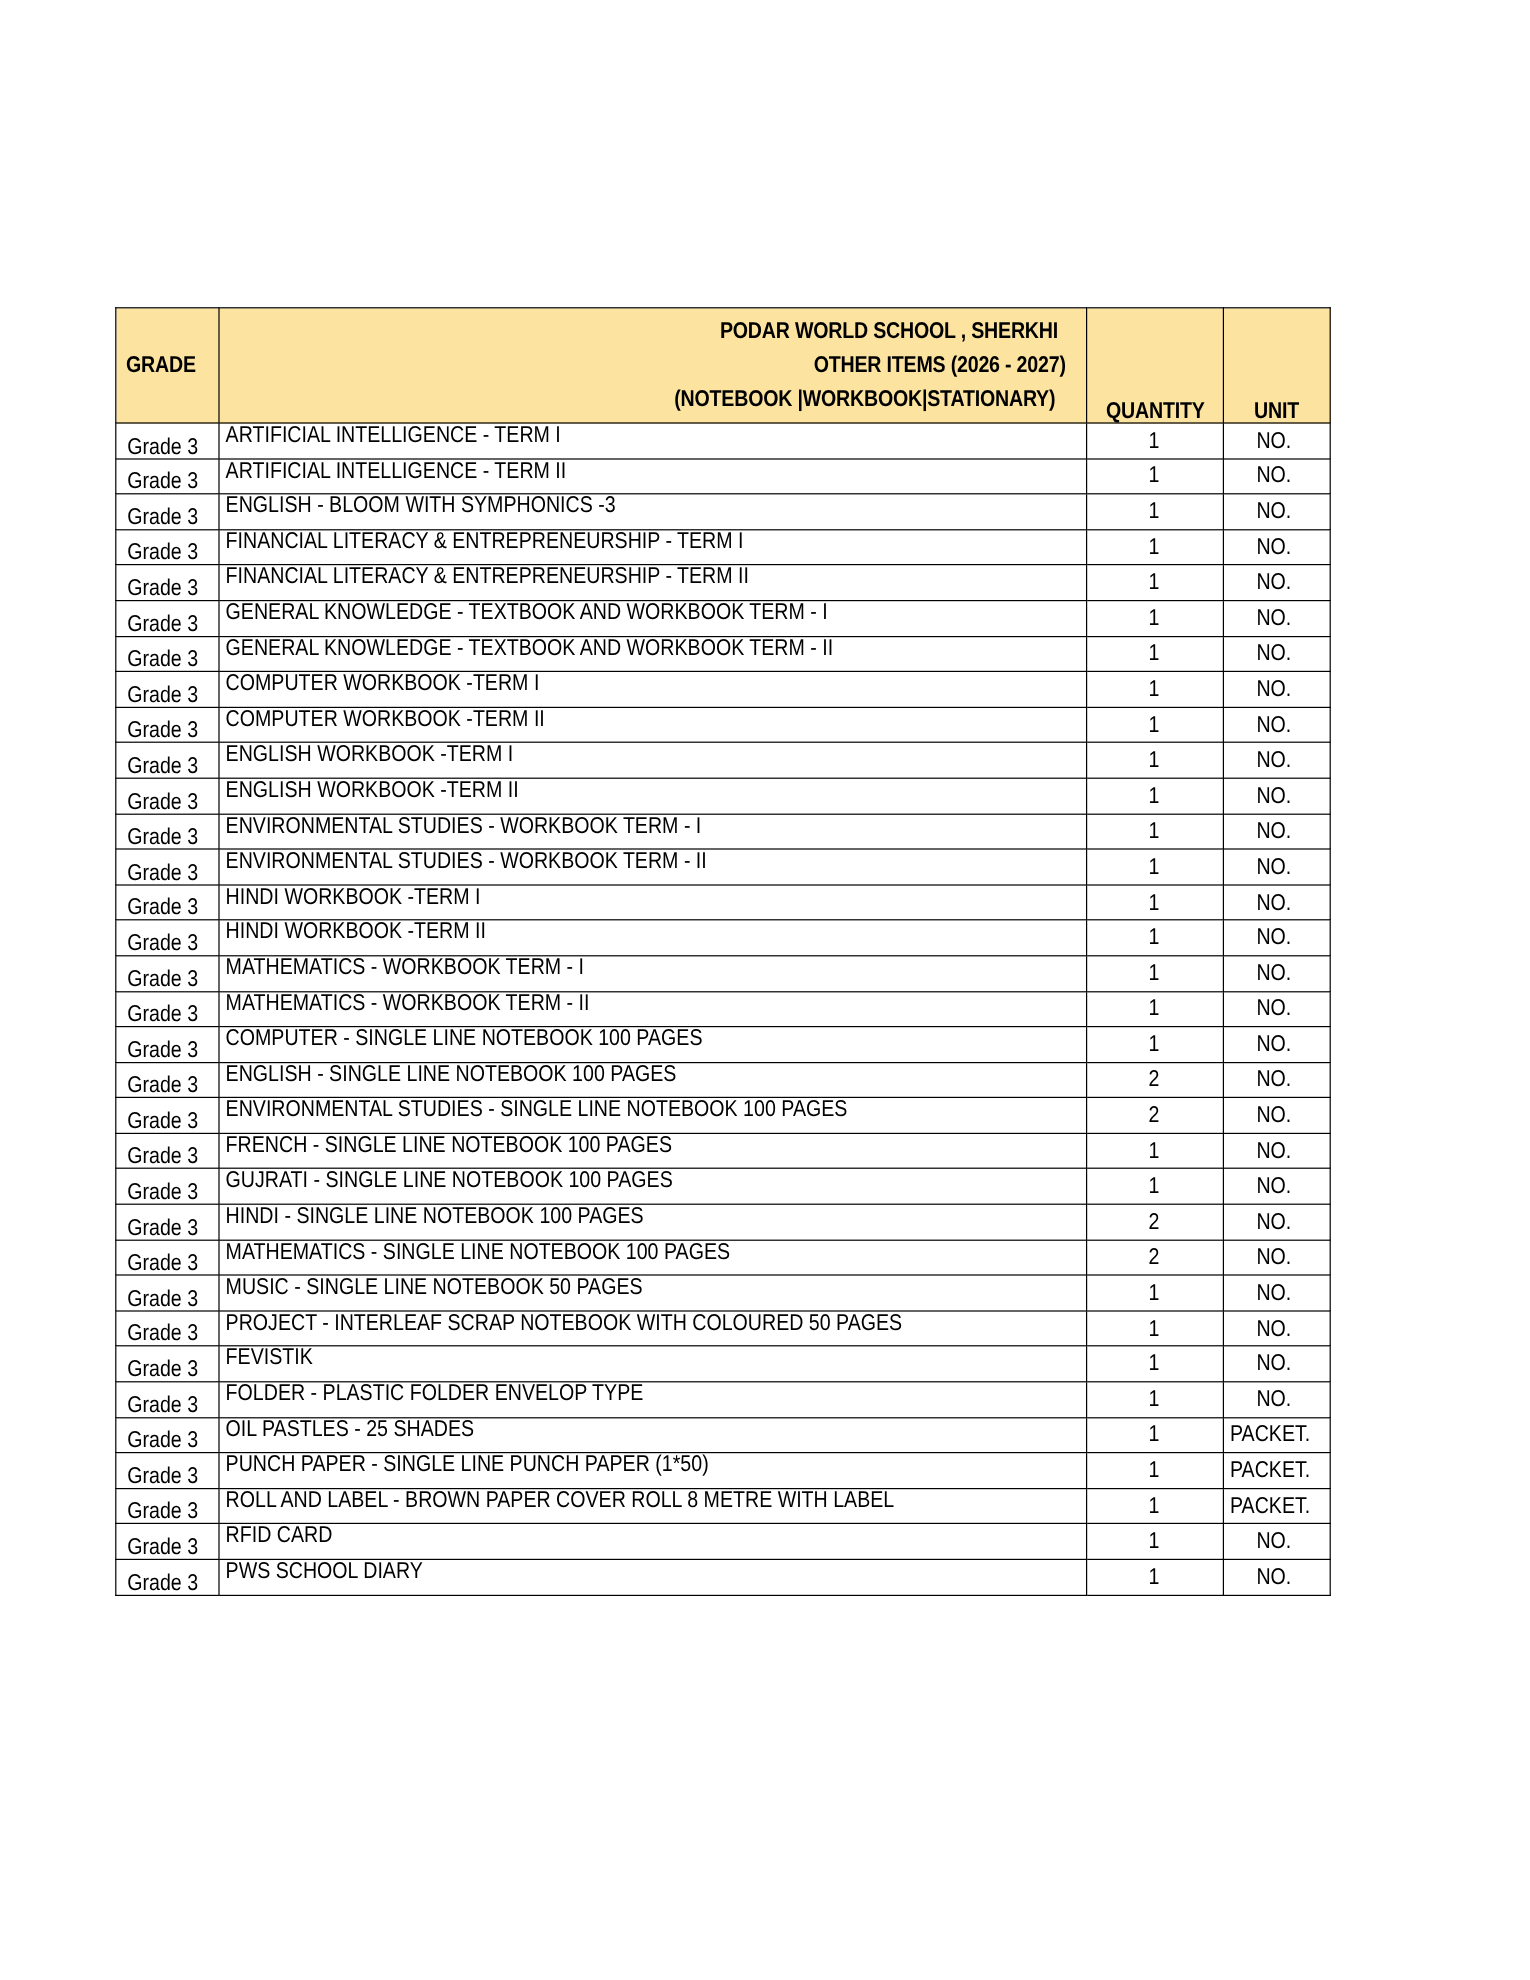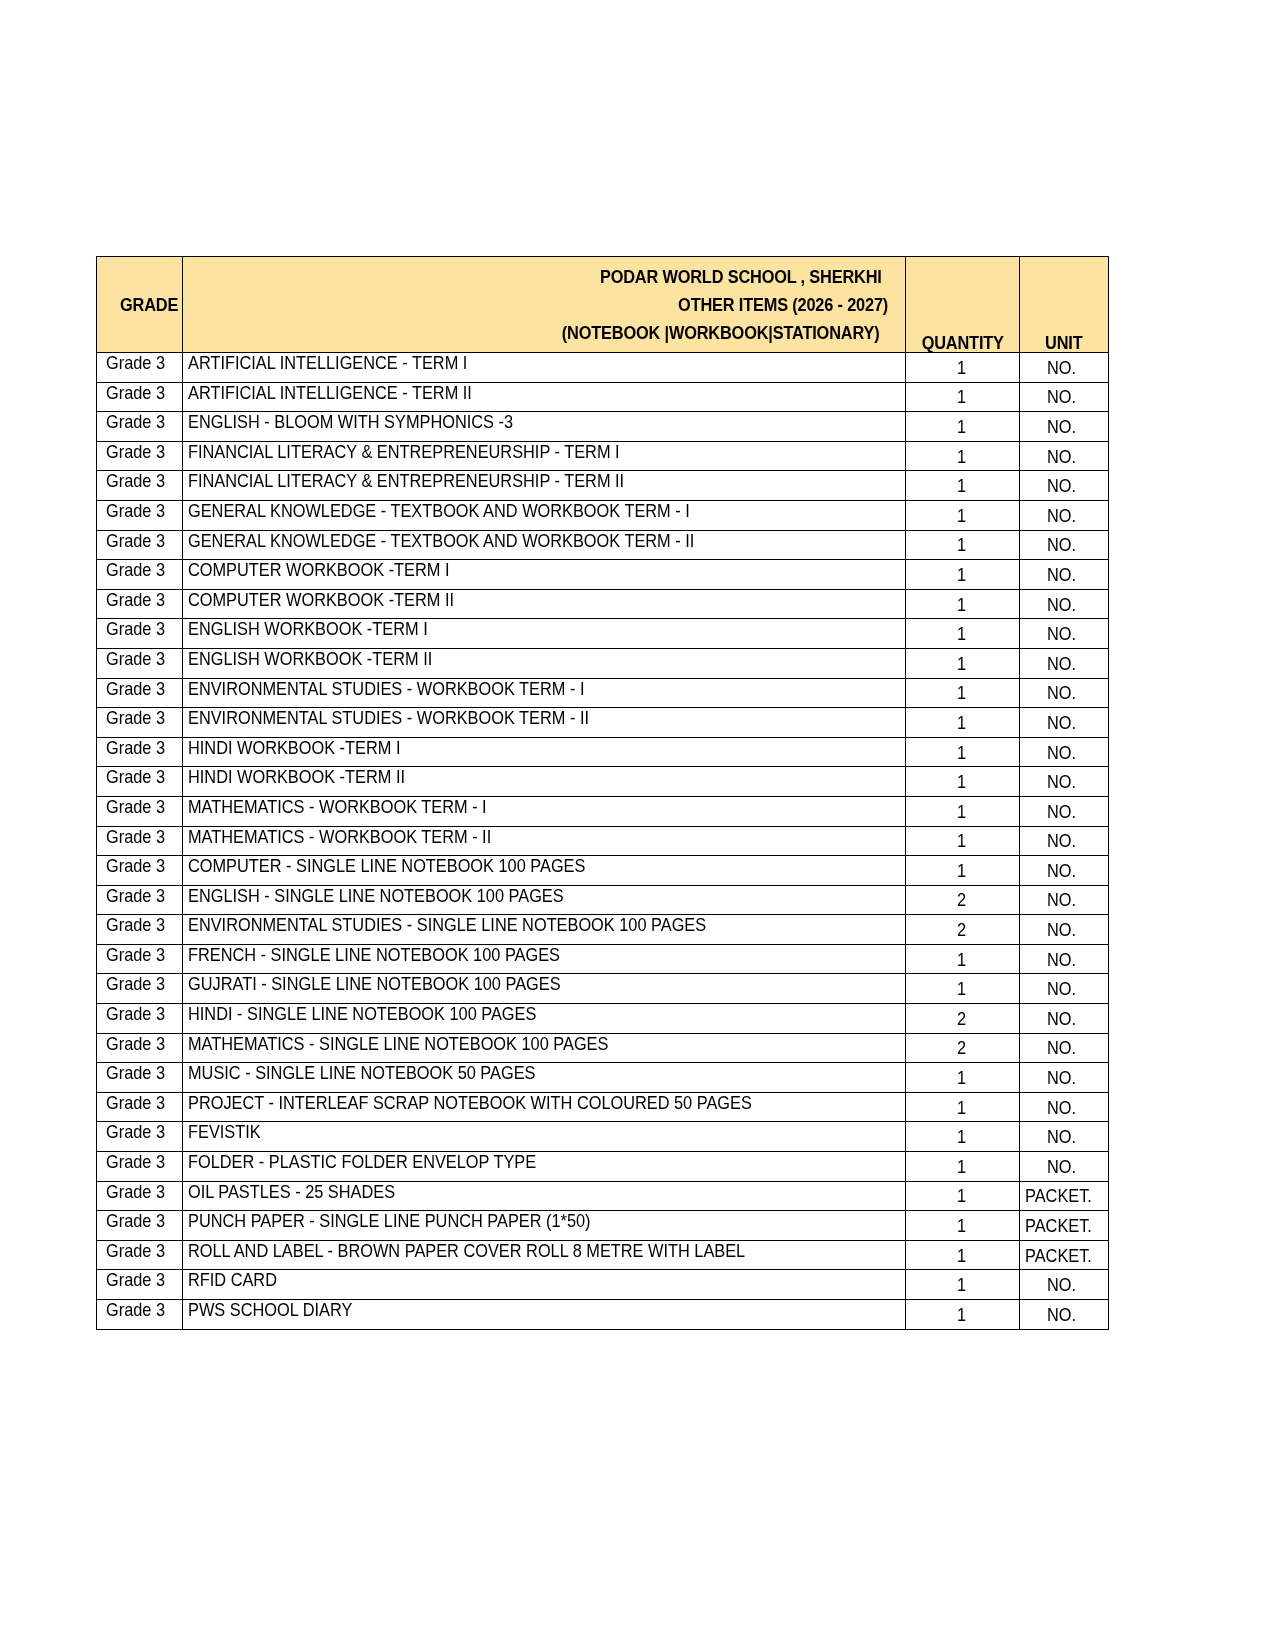--- a/index.html
+++ b/index.html
@@ -57,21 +57,21 @@
     height: 95px;
     display: flex;
     align-items: flex-end;
     justify-content: center;
   }
   .hdr-grade {
     height: 95px;
     display: flex;
     align-items: center;
     justify-content: flex-start;
-    padding-left: 23px;
+    padding-left: 8px;
   }
   .hdr-title {
     height: 95px;
     display: flex;
     flex-direction: column;
     align-items: flex-end;
     justify-content: center;
     gap: 9px;
   }
   .hdr-title span {
@@ -92,21 +92,21 @@
   
   tbody td {
     font-size: 19px;
     line-height: 1.0;
     height: 28.6px;
     font-weight: normal;
   }
   .cell-grade {
     height: 28.6px;
     display: flex;
-    align-items: flex-start;
+    align-items: flex-end;
     justify-content: flex-start;
     padding-left: 9px;
     white-space: nowrap;
   }
   .cell-item {
     height: 28.6px;
     display: flex;
     align-items: flex-start;
     justify-content: flex-start;
     padding-left: 5px;

